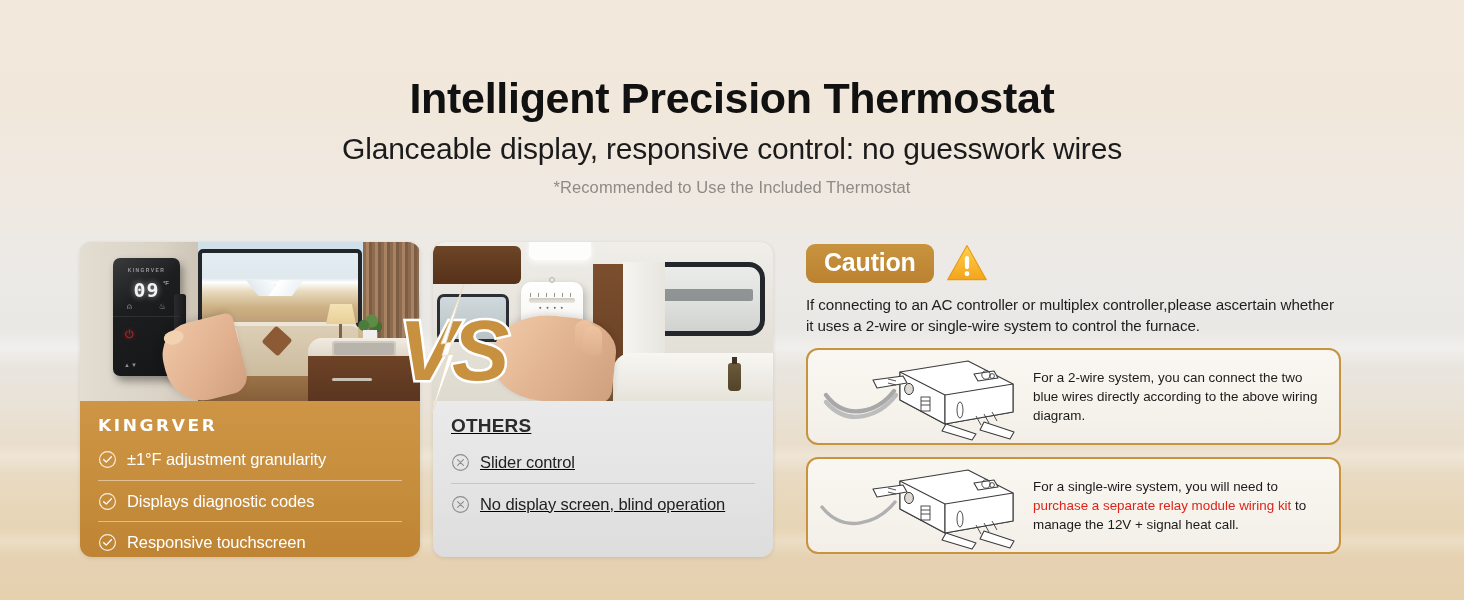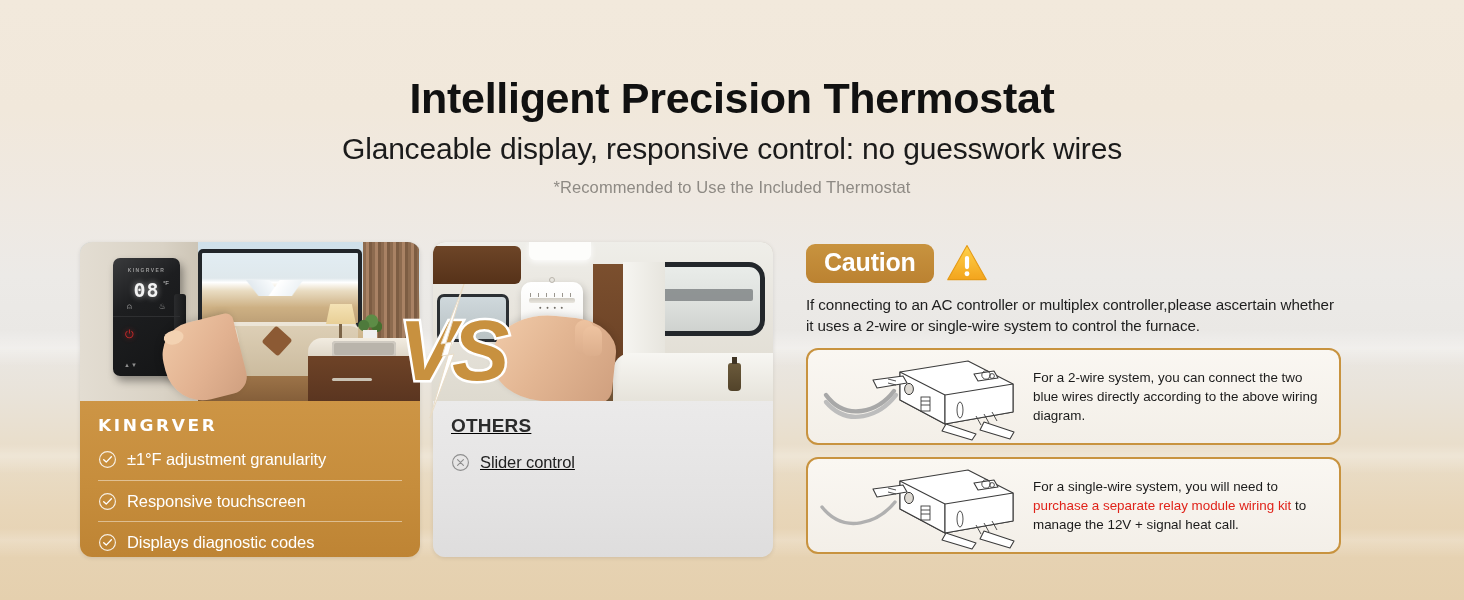--- a/index.html
+++ b/index.html
@@ -259,21 +259,21 @@
             <div class="pot"></div>
           <div class="floor"></div>
           <div class="counter"></div>
           <div class="sink"></div>
           <div class="cabinet"></div>
           <div class="cab-handle"></div>
 
           <div class="tstat">
             <div class="bracket"></div>
             <div class="brand">KINGRVER</div>
-            <div class="digits">08</div>
+            <div class="digits">09</div>
             <div class="unit">°F</div>
             <div class="ic1">⍝</div>
             <div class="ic2">♨</div>
             <div class="split"></div>
             <div class="power">⏻</div>
             <div class="btm">▲▼</div>
           </div>
           <div class="finger"></div>
         </div>
       </div>
@@ -287,29 +287,29 @@
             <path d="M7.2 12.3 L10.4 15.3 L16.9 8.6" fill="none" stroke="#ffffff" stroke-width="1.7" stroke-linecap="round" stroke-linejoin="round"></path>
           </svg>
           <span class="txt">±1°F adjustment granularity</span>
         </div>
 
         <div class="row">
           <svg class="mark" viewBox="0 0 24 24">
             <circle cx="12" cy="12" r="10" fill="none" stroke="#ffffff" stroke-width="1.5" opacity=".85"></circle>
             <path d="M7.2 12.3 L10.4 15.3 L16.9 8.6" fill="none" stroke="#ffffff" stroke-width="1.7" stroke-linecap="round" stroke-linejoin="round"></path>
           </svg>
-          <span class="txt">Responsive touchscreen</span>
+          <span class="txt">Displays diagnostic codes</span>
         </div>
 
         <div class="row">
           <svg class="mark" viewBox="0 0 24 24">
             <circle cx="12" cy="12" r="10" fill="none" stroke="#ffffff" stroke-width="1.5" opacity=".85"></circle>
             <path d="M7.2 12.3 L10.4 15.3 L16.9 8.6" fill="none" stroke="#ffffff" stroke-width="1.7" stroke-linecap="round" stroke-linejoin="round"></path>
           </svg>
-          <span class="txt">Displays diagnostic codes</span>
+          <span class="txt">Responsive touchscreen</span>
         </div>
       </div>
     </div>
 
     <div class="card card-others">
       <div class="photo">
         <div class="rv-b">
           <div class="uppercab"></div>
           <div class="skylight"></div>
           <div class="winL"></div>
@@ -340,20 +340,27 @@
 
 
         <div class="row">
           <svg class="mark" viewBox="0 0 24 24">
             <circle cx="12" cy="12" r="10" fill="none" stroke="#8d8d8d" stroke-width="1.4"></circle>
             <path d="M8.3 8.3 L15.7 15.7 M15.7 8.3 L8.3 15.7" fill="none" stroke="#8d8d8d" stroke-width="1.4" stroke-linecap="round"></path>
           </svg>
           <span class="txt">Slider control</span>
         </div>
 
+        <div class="row">
+          <svg class="mark" viewBox="0 0 24 24">
+            <circle cx="12" cy="12" r="10" fill="none" stroke="#8d8d8d" stroke-width="1.4"></circle>
+            <path d="M8.3 8.3 L15.7 15.7 M15.7 8.3 L8.3 15.7" fill="none" stroke="#8d8d8d" stroke-width="1.4" stroke-linecap="round"></path>
+          </svg>
+          <span class="txt">No display screen, blind operation</span>
+        </div>
       </div>
     </div>
 
     <svg class="vs" viewBox="0 0 120 140">
       <text x="58" y="98" text-anchor="middle" font-family="Liberation Sans, sans-serif" font-size="86" font-weight="bold" font-style="italic" fill="#c8913f" stroke="#ffffff" stroke-width="5" paint-order="stroke" letter-spacing="-4">VS</text>
       <g fill="#ffffff" stroke="#e9dcc6" stroke-width="1">
         <polygon points="70,2 47,62 58,60 36,136 60,72 48,74"></polygon>
       </g>
     </svg>
   </div>

